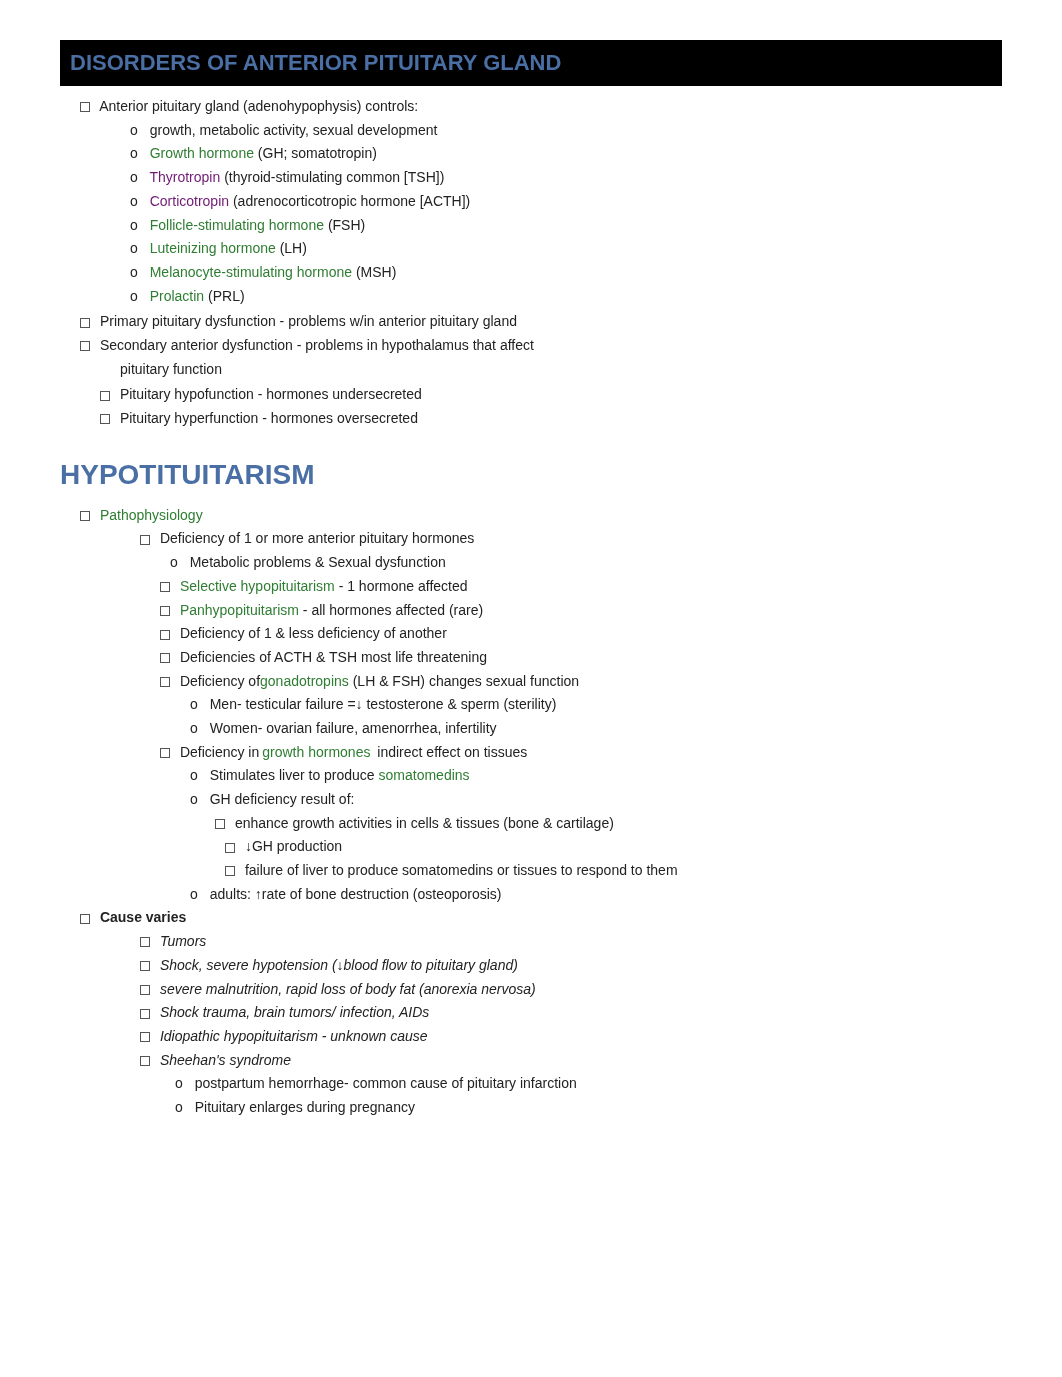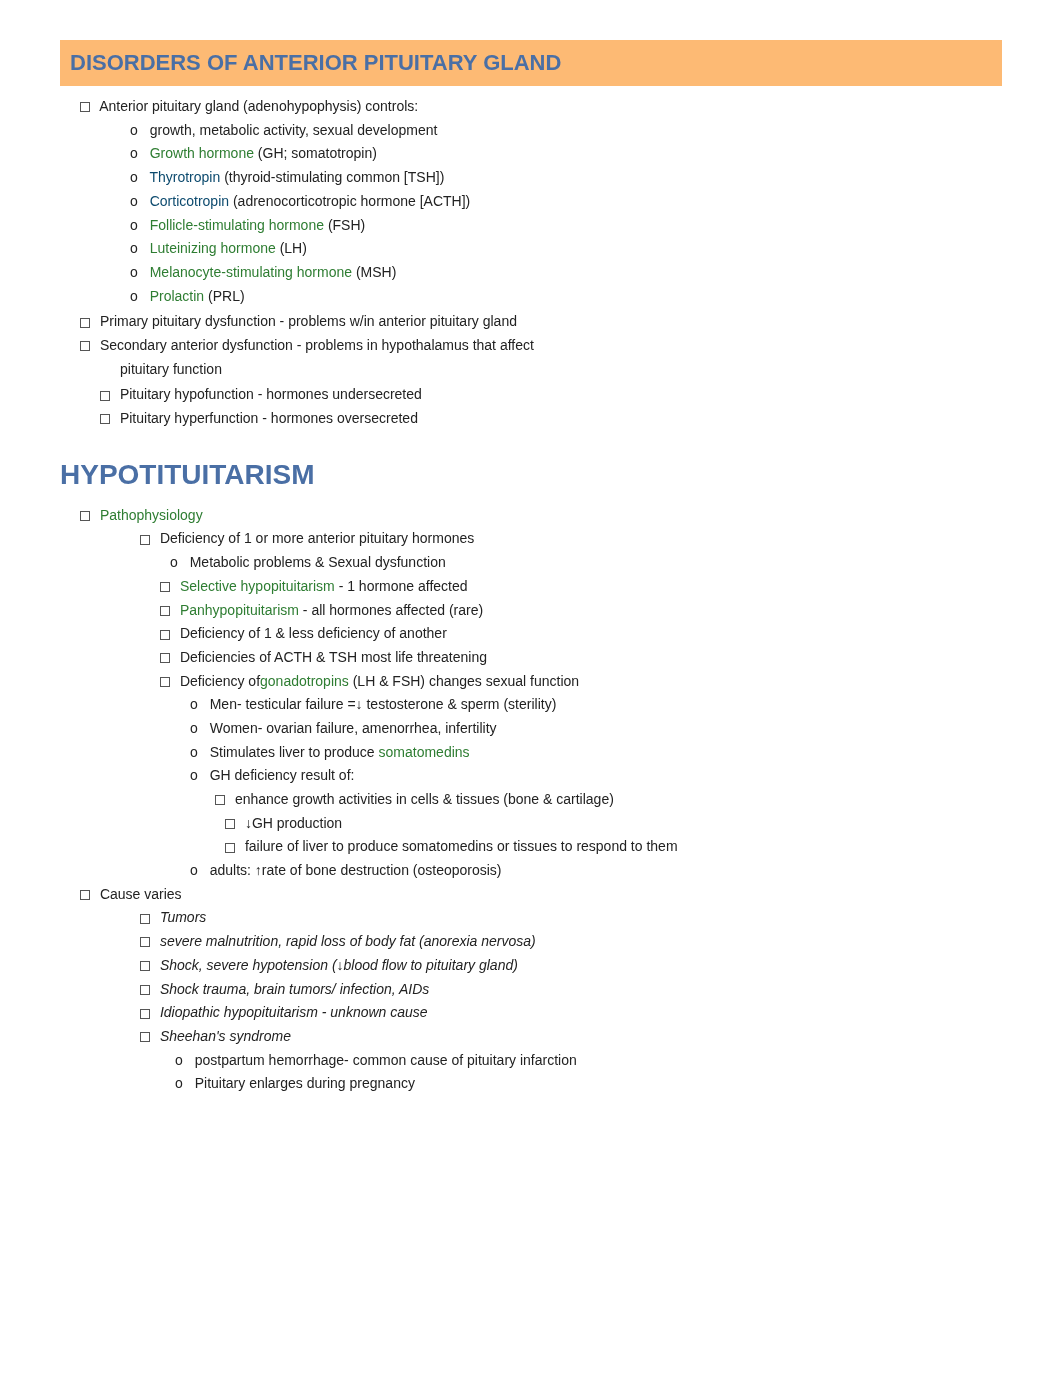--- a/index.html
+++ b/index.html
@@ -5,42 +5,42 @@
     * { margin: 0; padding: 0; box-sizing: border-box; }
     body {
       font-family: Arial, sans-serif;
       font-size: 14px;
       background: #fff;
       color: #222;
       padding: 40px 60px;
       line-height: 1.55;
     }
     .green { color: #2e7d32; }
-    .teal { color: #0c4a6e; }
+    .teal { color: #701a75; }
     ul {
       list-style: none;
       margin: 0;
       padding: 0;
     }
     .level0 { padding-left: 20px; }
     .level1 { padding-left: 40px; }
     .level2 { padding-left: 70px; }
     li { margin: 2px 0; }
     .no-bullet { list-style: none; }
     .sq { display: inline-block; width: 10px; height: 10px; border: 1px solid #555; margin-right: 6px; vertical-align: middle; }
     .circle-o { margin-right: 8px; }
   </style>
 </head>
 <body>
 
 
 
 
 <div>
-  <div class="section1-title" style="font-size:22px;font-weight:bold;color:#4a6fa5;background:#fdba74;padding:6px 10px;margin-bottom:10px;">DISORDERS OF ANTERIOR PITUITARY GLAND</div>
+  <div class="section1-title" style="font-size:22px;font-weight:bold;color:#4a6fa5;background:#000000;padding:6px 10px;margin-bottom:10px;">DISORDERS OF ANTERIOR PITUITARY GLAND</div>
 
   <ul class="no-bullet level0">
     <li>
       <span class="sq"></span>
       <span>Anterior pituitary gland  (adenohypophysis) controls:</span>
     </li>
   </ul>
 
   <ul class="no-bullet level2" style="margin-top:2px;">
     <li>
@@ -164,20 +164,26 @@
     <li>
       <span class="circle-o">o</span>
       <span>Men- testicular failure =↓ testosterone &amp; sperm (sterility)</span>
     </li>
     <li>
       <span class="circle-o">o</span>
       <span>Women- ovarian failure, amenorrhea, infertility</span>
     </li>
   </ul>
 
+  <ul class="no-bullet" style="padding-left:100px;">
+    <li>
+      <span class="sq"></span>
+      <span>Deficiency in</span><span class="green" style="margin:0 3px;">growth hormones</span><span> indirect effect on tissues</span>
+    </li>
+  </ul>
 
   <ul class="no-bullet" style="padding-left:130px;">
     <li>
       <span class="circle-o">o</span>
       <span>Stimulates liver to produce </span><span class="green">somatomedins</span>
     </li>
   </ul>
 
   <ul class="no-bullet" style="padding-left:130px;">
     <li>
@@ -204,42 +210,42 @@
     </li>
   </ul>
 
   <ul class="no-bullet" style="padding-left:130px;">
     <li>
       <span class="circle-o">o</span>
       <span>adults: ↑rate of bone destruction (osteoporosis)</span>
     </li>
   </ul>
 
-  <ul class="no-bullet level0" style="">
+  <ul class="no-bullet level0" style="font-weight:bold;">
     <li>
       <span class="sq"></span>
       <span>Cause varies</span>
     </li>
   </ul>
 
   <ul class="no-bullet" style="padding-left:80px;font-style:italic;">
     <li>
       <span class="sq"></span>
       <span>Tumors</span>
     </li>
     <li>
       <span class="sq"></span>
+      <span>Shock, severe hypotension (↓blood flow to pituitary gland)</span>
+    </li>
+    <li>
+      <span class="sq"></span>
       <span>severe malnutrition, rapid loss of body fat (anorexia nervosa)</span>
     </li>
     <li>
       <span class="sq"></span>
-      <span>Shock, severe hypotension (↓blood flow to pituitary gland)</span>
-    </li>
-    <li>
-      <span class="sq"></span>
       <span>Shock trauma, brain tumors/ infection, AIDs</span>
     </li>
     <li>
       <span class="sq"></span>
       <span>Idiopathic hypopituitarism - unknown cause</span>
     </li>
     <li>
       <span class="sq"></span>
       <span>Sheehan's syndrome</span>
     </li>

